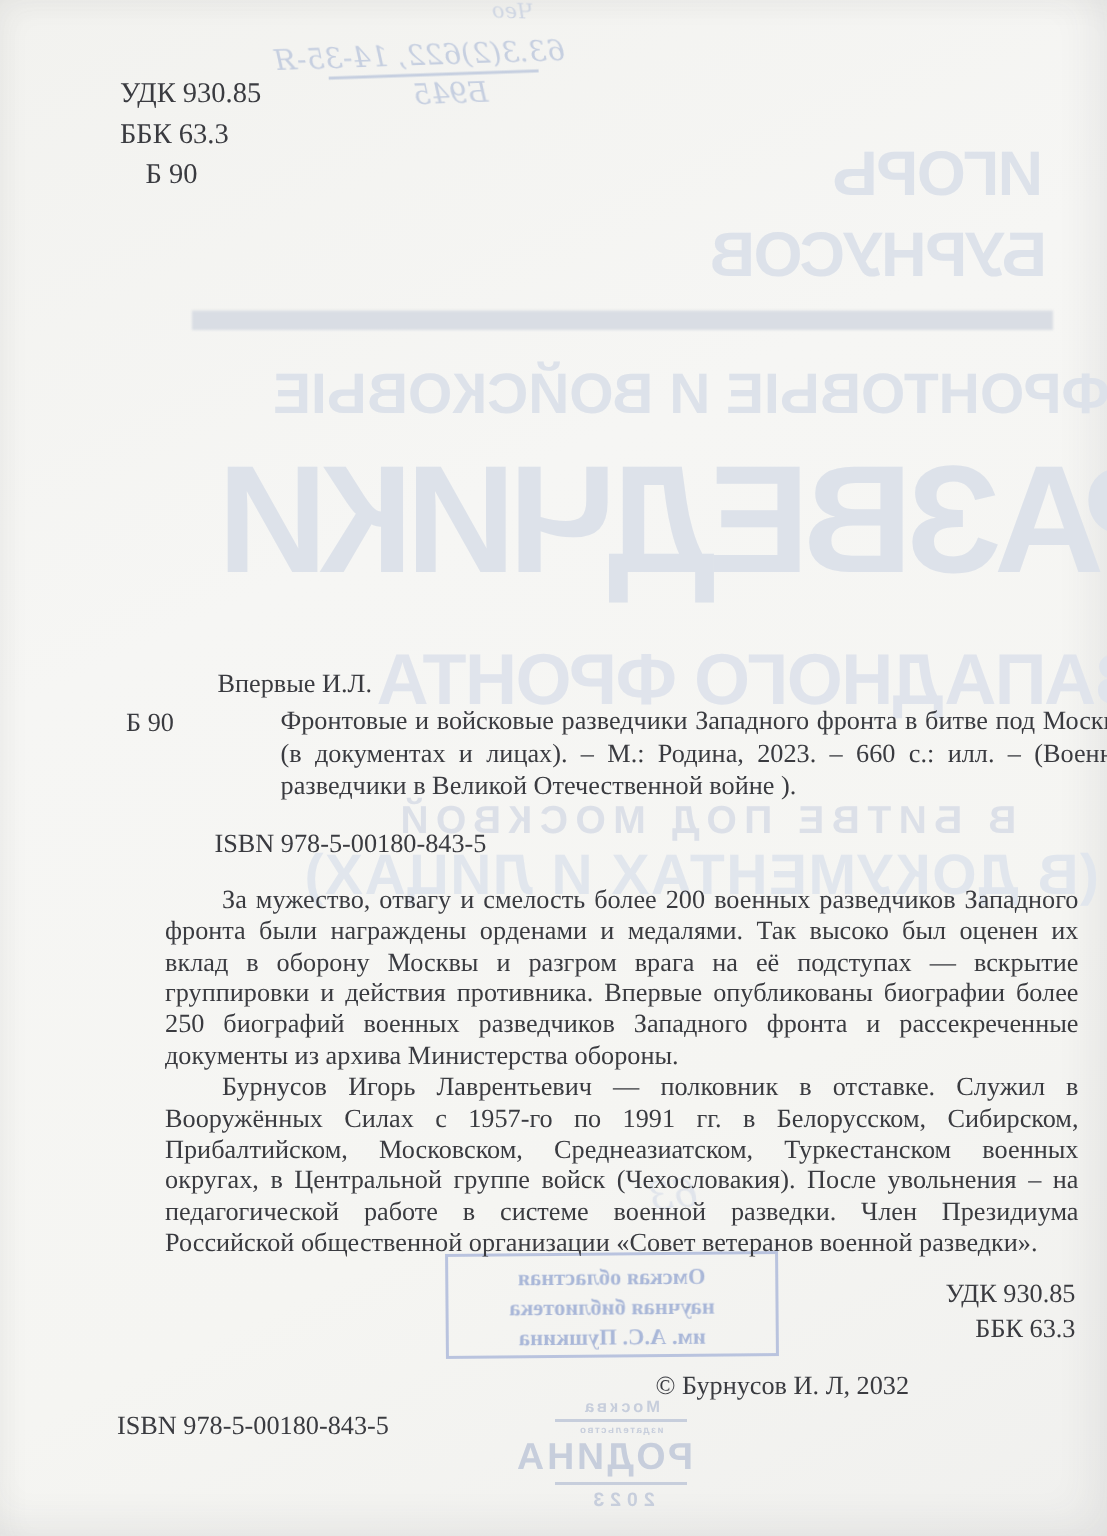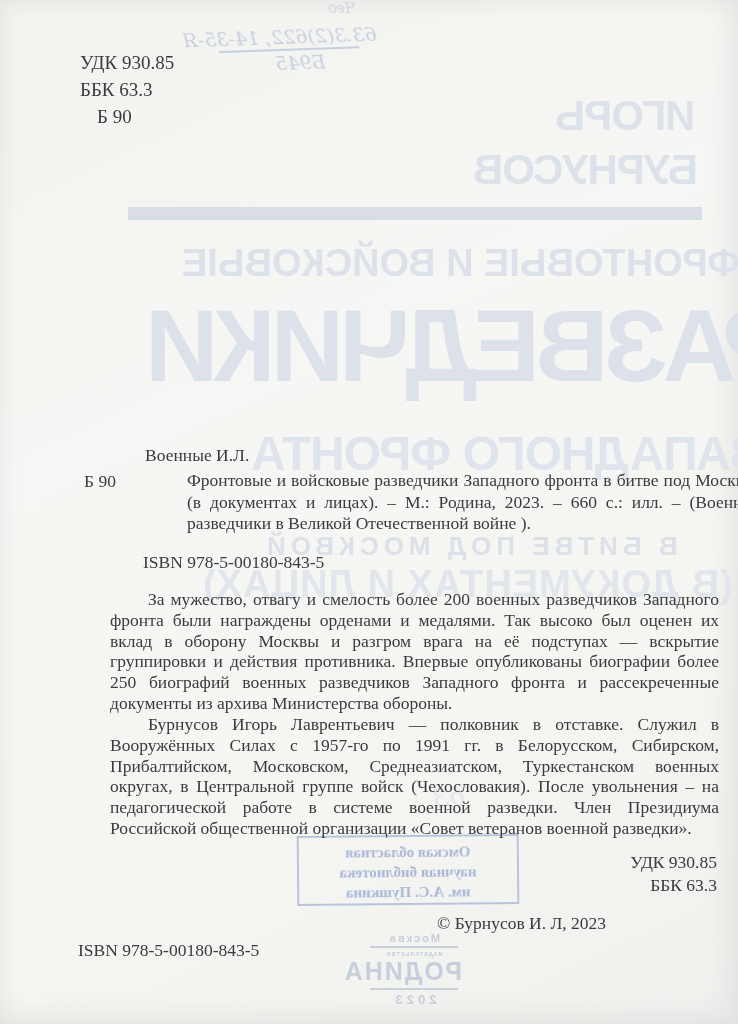--- a/index.html
+++ b/index.html
@@ -98,32 +98,32 @@
     <div style="font-size:6.5px;letter-spacing:1px;">издательство</div>
     <div style="font-size:25px;letter-spacing:2px;">РОДИНА</div>
     <div class="rule"></div>
     <div style="font-size:13px;letter-spacing:4px;margin-top:1px;">2023</div>
   </div>
 
   <div class="ink" style="left:80px;top:52px;font-size:19px;">УДК 930.85</div>
   <div class="ink" style="left:80px;top:79px;font-size:19px;">ББК 63.3</div>
   <div class="ink" style="left:97px;top:106px;font-size:19px;">Б 90</div>
 
-  <div class="ink" style="left:145px;top:445px;">Военные И.Л.</div>
+  <div class="ink" style="left:145px;top:445px;">Впервые И.Л.</div>
 
   <div class="ink" style="left:84px;top:471px;">Б 90</div>
 
   <div class="ink block justify" style="left:145px;top:470px;width:575px;line-height:21.5px;margin-left:42px;">Фронтовые и войсковые разведчики Западного фронта в битве под Москвой (в документах и лицах). – М.: Родина, 2023. – 660 с.: илл. – (Военные разведчики в Великой Отечественной войне ).</div>
 
   <div class="ink" style="left:143px;top:552px;">ISBN 978-5-00180-843-5</div>
 
   <div class="ink block justify" style="left:110px;top:589px;width:609px;line-height:20.8px;text-indent:38px;">За мужество, отвагу и смелость более 200 военных разведчиков Западного фронта были награждены орденами и медалями. Так высоко был оценен их вклад в оборону Москвы и разгром врага на её подступах — вскрытие группировки и действия противника. Впервые опубликованы биографии более 250 биографий военных разведчиков Западного фронта и рассекреченные документы из архива Министерства обороны.</div>
 
   <div class="ink block justify" style="left:110px;top:714px;width:609px;line-height:20.8px;text-indent:38px;">Бурнусов Игорь Лаврентьевич — полковник в отставке. Служил в Вооружённых Силах с 1957-го по 1991 гг. в Белорусском, Сибирском, Прибалтийском, Московском, Среднеазиатском, Туркестанском военных округах, в Центральной группе войск (Чехословакия). После увольнения – на педагогической работе в системе военной разведки. Член Президиума Российской общественной организации «Совет ветеранов военной разведки».</div>
 
   <div class="ink" style="left:560px;top:852px;width:157px;text-align:right;">УДК 930.85</div>
   <div class="ink" style="left:560px;top:875px;width:157px;text-align:right;">ББК 63.3</div>
 
-  <div class="ink" style="left:437px;top:913px;">© Бурнусов И. Л, 2023</div>
+  <div class="ink" style="left:437px;top:913px;">© Бурнусов И. Л, 2032</div>
 
   <div class="ink" style="left:78px;top:940px;">ISBN 978-5-00180-843-5</div>
 
 </div>
 
 </body></html>

